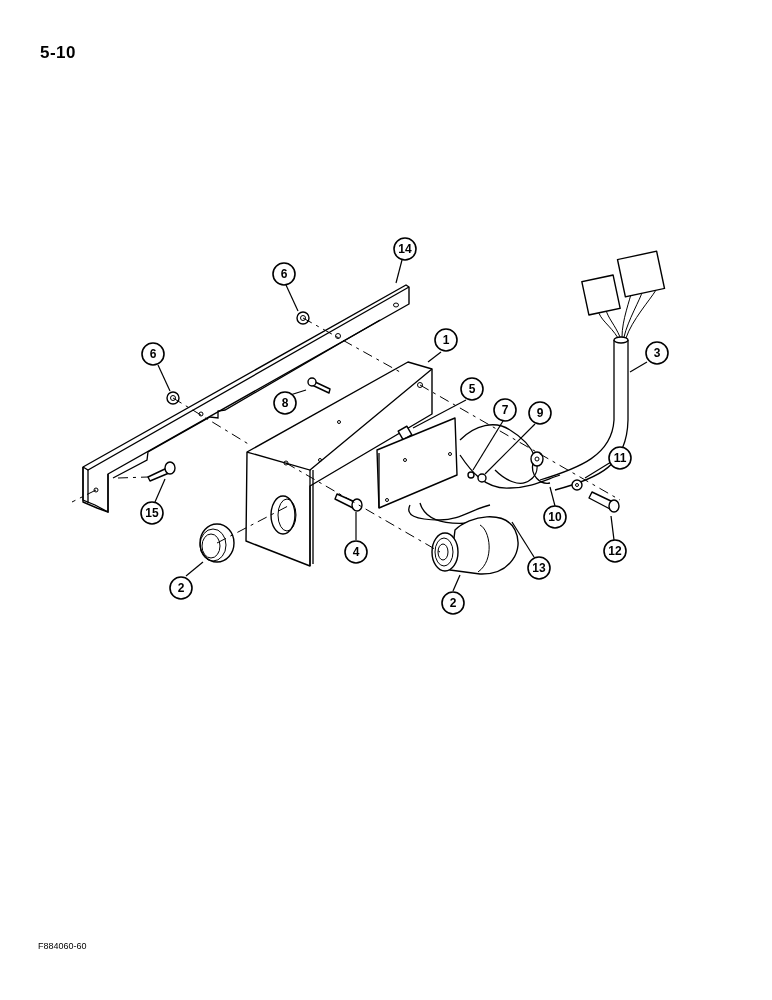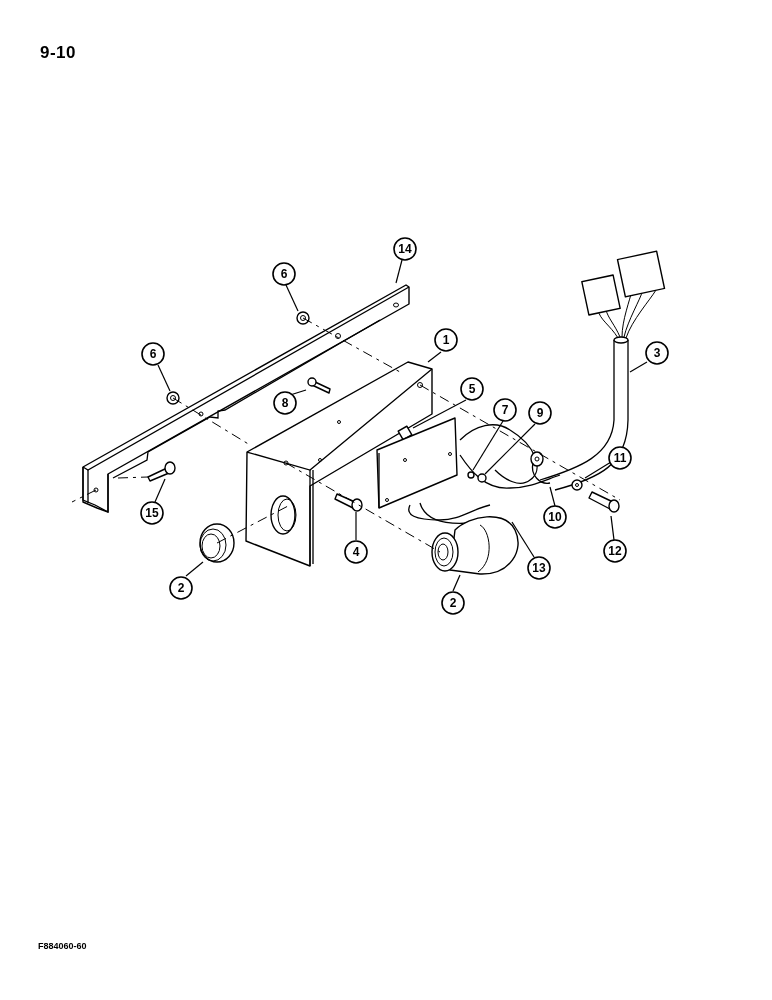--- a/index.html
+++ b/index.html
@@ -1,31 +1,31 @@
 <!DOCTYPE html>
 <html><head>
   <meta charset="utf-8">
   <style>
     html, body { margin: 0; padding: 0; background: #ffffff; }
     body { width: 772px; height: 1000px; position: relative; overflow: hidden; font-family: "Liberation Sans", sans-serif; color: #000; }
     .page-number { position: absolute; left: 40px; top: 43px; font-family: "Liberation Sans", sans-serif; font-weight: bold; font-size: 17px; letter-spacing: 0.5px; }
-    .figure-code { position: absolute; left: 38px; top: 941px; font-family: "Liberation Sans", sans-serif; font-size: 9px; font-weight: bold; }
+    .figure-code { position: absolute; left: 38px; top: 941px; font-family: "Liberation Sans", sans-serif; font-size: 9px; }
     svg.diagram { position: absolute; left: 0; top: 0; }
     .callout circle { fill: #fff; stroke: #000; stroke-width: 1.6; }
     .callout text { font-family: "Liberation Sans Narrow", "Liberation Sans", sans-serif; font-weight: bold; font-size: 12px; text-anchor: middle; dominant-baseline: central; }
     .part { fill: #fff; stroke: #000; stroke-width: 1.4; stroke-linejoin: round; }
     .line { fill: none; stroke: #000; stroke-width: 1.3; }
     .thin { fill: none; stroke: #000; stroke-width: 1; }
     .dash { fill: none; stroke: #000; stroke-width: 1; stroke-dasharray: 10 5 3 5; }
     .leader { fill: none; stroke: #000; stroke-width: 1.2; }
   </style>
 </head>
 <body>
 
-<div class="page-number">9-10</div>
+<div class="page-number">5-10</div>
 
 <svg class="diagram" width="772" height="1000" viewBox="0 0 772 1000" xmlns="http://www.w3.org/2000/svg">
 
   <g>
     <polygon class="part" points="83,467 406,285 409,287 409,304 108,474 108,512 97,508 83,502"></polygon>
     <polyline class="line" points="83,467 88,470 409,287"></polyline>
     <polyline class="line" points="88,470 88,503"></polyline>
     <polyline class="line" points="108,474 108,512 95,505 83,500 83,467"></polyline>
     <polyline class="line" points="113,478 147,460 148,452 210,417 218,418 218,411 225,410 380,320"></polyline>
     <ellipse class="thin" cx="396" cy="305" rx="2.5" ry="2"></ellipse>

